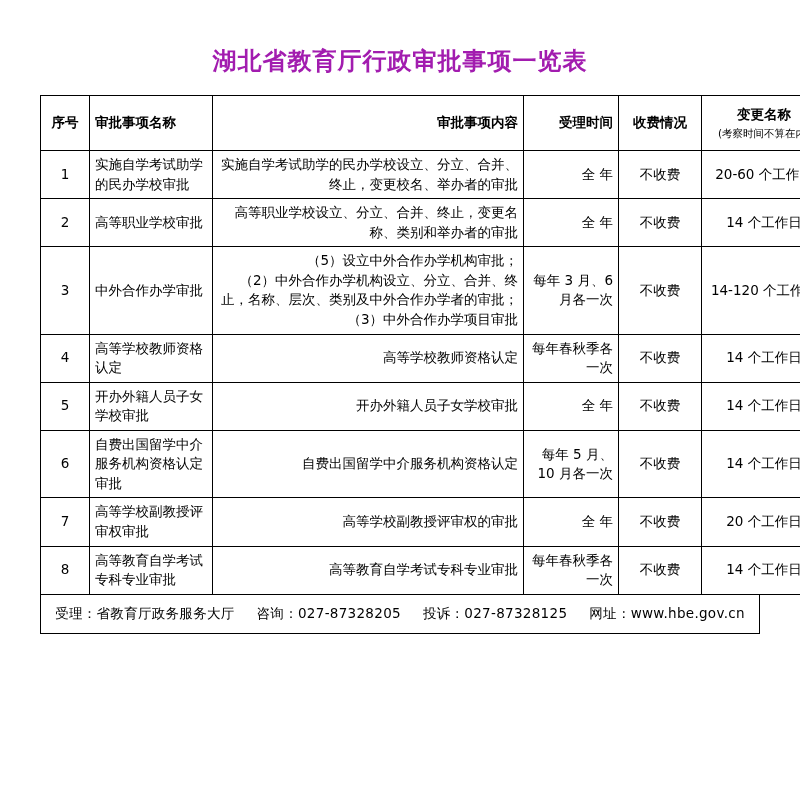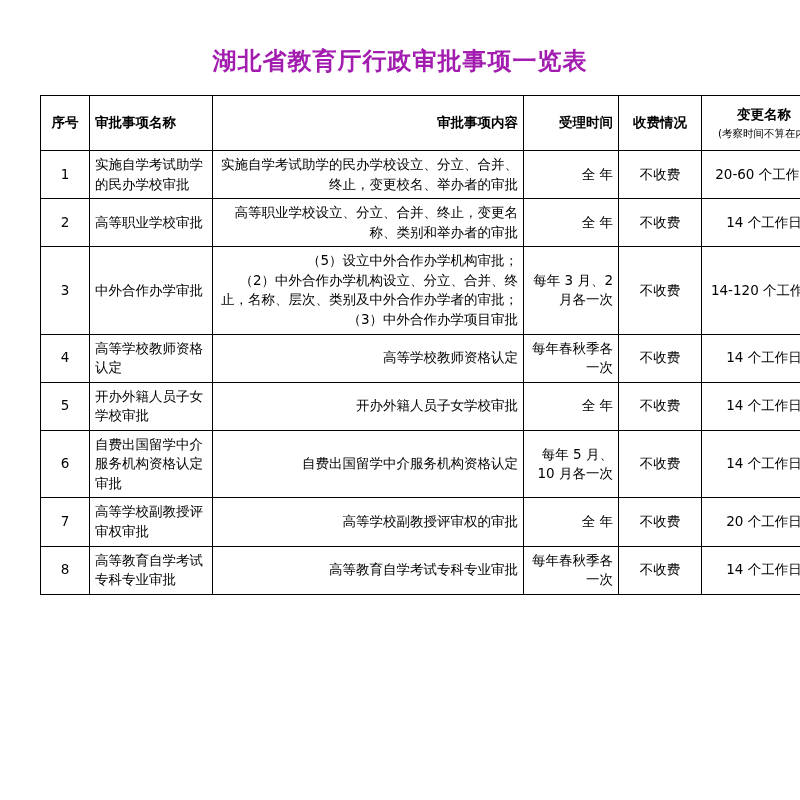--- a/index.html
+++ b/index.html
@@ -142,21 +142,21 @@
             <td class="c-time" style="white-space: pre-line;">全  年</td>
             <td class="c-fee" style="white-space: pre-line;">不收费</td>
             <td class="c-promise" style="white-space: pre-line;">14 个工作日</td>
           </tr>
           <tr>
             <td class="c-num" style="white-space: pre-line;">3</td>
             <td class="c-name" style="white-space: pre-line;">中外合作办学审批</td>
             <td class="c-content" style="white-space: pre-line;">（5）设立中外合作办学机构审批；
 （2）中外合作办学机构设立、分立、合并、终止，名称、层次、类别及中外合作办学者的审批；
 （3）中外合作办学项目审批</td>
-            <td class="c-time" style="white-space: pre-line;">每年 3 月、2 月各一次</td>
+            <td class="c-time" style="white-space: pre-line;">每年 3 月、6 月各一次</td>
             <td class="c-fee" style="white-space: pre-line;">不收费</td>
             <td class="c-promise" style="white-space: pre-line;">14-120 个工作日</td>
           </tr>
           <tr>
             <td class="c-num" style="white-space: pre-line;">4</td>
             <td class="c-name" style="white-space: pre-line;">高等学校教师资格认定</td>
             <td class="c-content" style="white-space: pre-line;">高等学校教师资格认定</td>
             <td class="c-time" style="white-space: pre-line;">每年春秋季各一次</td>
             <td class="c-fee" style="white-space: pre-line;">不收费</td>
             <td class="c-promise" style="white-space: pre-line;">14 个工作日</td>
@@ -190,14 +190,17 @@
             <td class="c-name" style="white-space: pre-line;">高等教育自学考试专科专业审批</td>
             <td class="c-content" style="white-space: pre-line;">高等教育自学考试专科专业审批</td>
             <td class="c-time" style="white-space: pre-line;">每年春秋季各一次</td>
             <td class="c-fee" style="white-space: pre-line;">不收费</td>
             <td class="c-promise" style="white-space: pre-line;">14 个工作日</td>
           </tr>
         </tbody>
     </table>
   </div>
 
+  <div class="footer">
+    <span>受理：省教育厅政务服务大厅</span><span class="gap"></span><span>咨询：027-87328205</span><span class="gap"></span><span>投诉：027-87328125</span><span class="gap"></span><span>网址：www.hbe.gov.cn</span>
+  </div>
 
 </div>
 
 </body></html>

